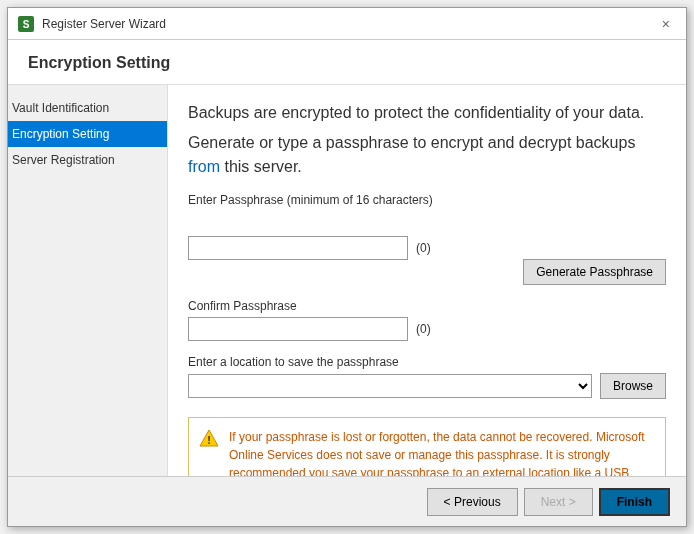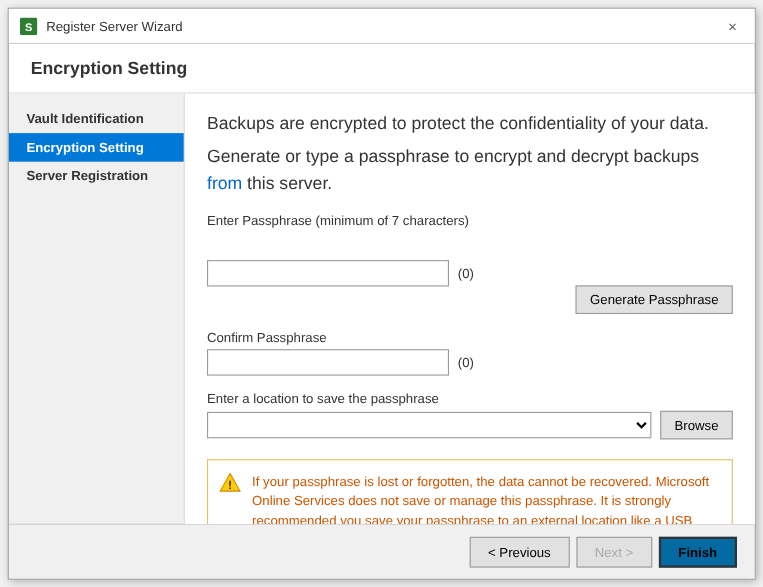--- a/index.html
+++ b/index.html
@@ -73,25 +73,24 @@
       flex: 1;
       overflow: hidden;
     }
     .sidebar {
       width: 160px;
       background: #f0f0f0;
       border-right: 1px solid #ddd;
       padding: 10px 0;
     }
     .sidebar-item {
-      padding: 6px 16px;
-      cursor: pointer;
-      font-size: 12px;
-      color: #333;
-      font-weight: bold;
+      padding: 6px 4px;
+      cursor: pointer;
+      font-size: 12px;
+      color: #333;
     }
     .sidebar-item.active {
       background: #0078d7;
       color: white;
     }
     .main-content {
       flex: 1;
       padding: 16px 20px;
       overflow-y: auto;
       background: #fff;
@@ -244,21 +243,21 @@
         <div class="sidebar-item">Server Registration</div>
       </div>
 
       <div class="main-content">
         <p class="info-text">Backups are encrypted to protect the confidentiality of your data.</p>
         <p class="info-text">
           <span>Generate or type a passphrase to encrypt and decrypt backups </span><span class="highlight">from</span><span> this server.</span>
         </p>
 
         <div class="form-section">
-          <label class="form-label">Enter Passphrase (minimum of 7 characters)</label>
+          <label class="form-label">Enter Passphrase (minimum of 16 characters)</label>
           <div class="input-row">
             <input type="password" class="text-input" value="" style="">
             <span class="char-count">(0)</span>
             <button class="gen-btn">Generate Passphrase</button>
           </div>
         </div>
 
         <div class="form-section">
           <label class="form-label">Confirm Passphrase</label>
           <div class="input-row">

